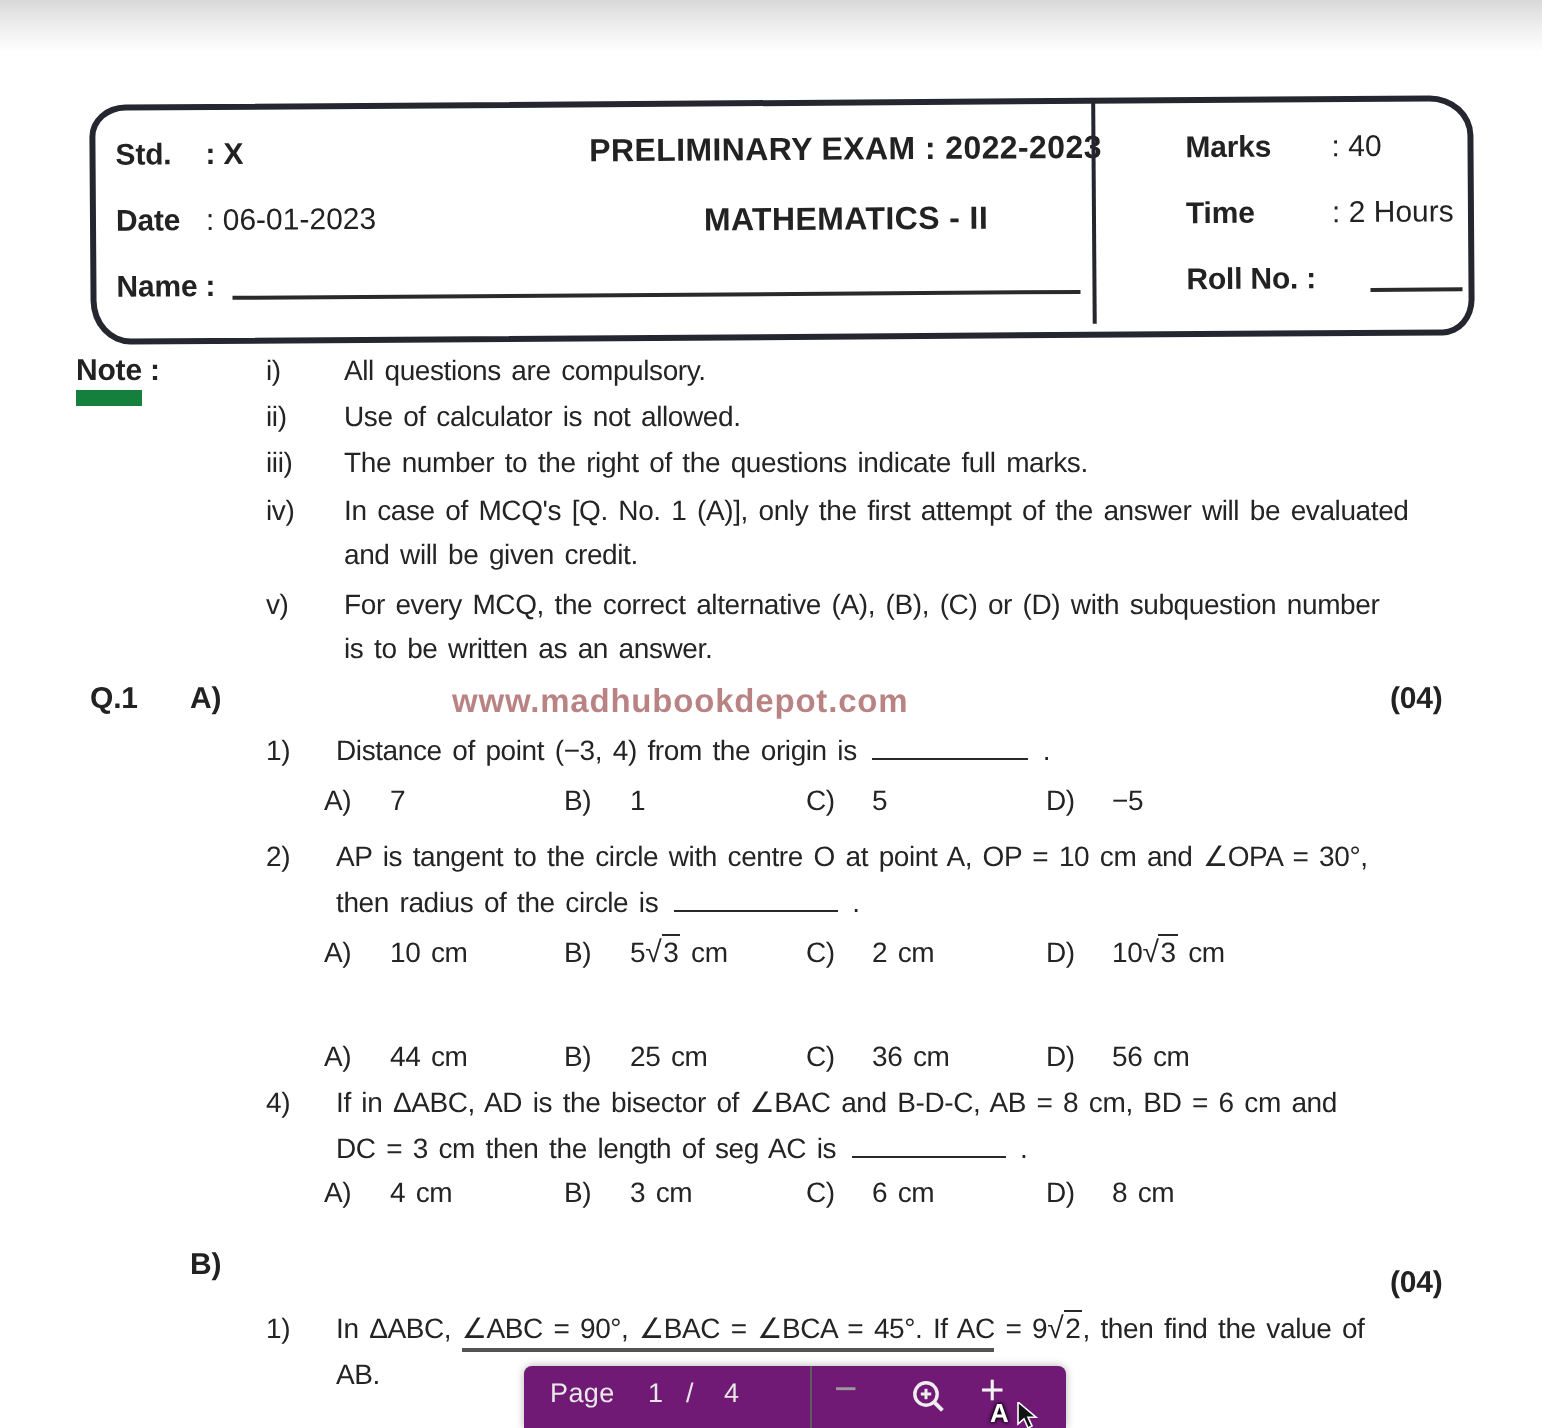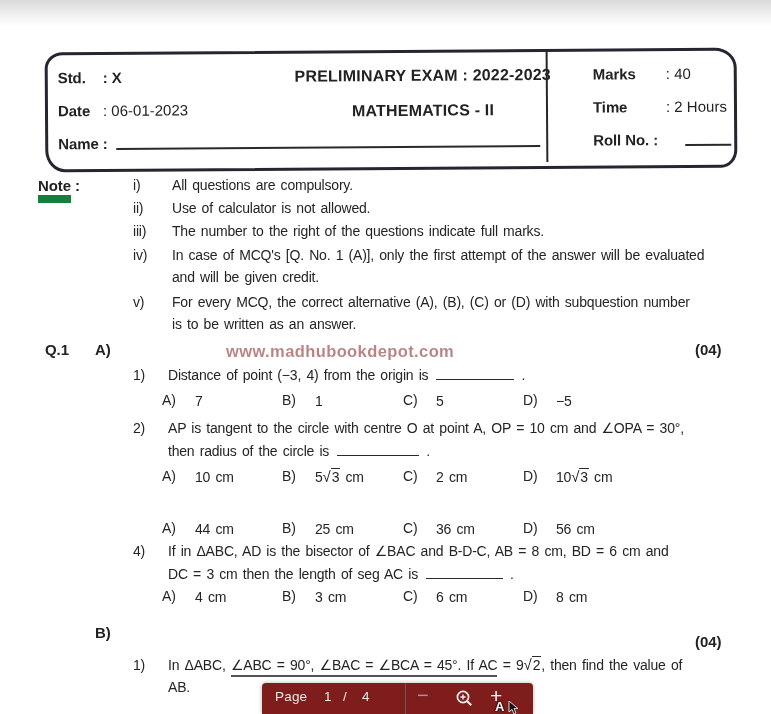--- a/index.html
+++ b/index.html
@@ -34,21 +34,21 @@
              mix-blend-mode:multiply;}
   .opt-row{position:absolute;left:133px;width:630px;height:20px;}
   .opt{position:absolute;display:flex;gap:13px;}
   .ol{display:inline-block;min-width:20px;}
   .sign{font-size:15px;}
   .rad{border-top:1.5px solid #2a2a2a;padding:0 1px;}
   .rad:empty{border-top:none;padding:0;}
   .useg{border-bottom:2px solid rgba(40,40,40,0.8);padding-bottom:2px;}
   
   .toolbar{position:absolute;left:262px;top:683px;width:271px;height:31px;
-           background:#7f1d1d;border-radius:4px 4px 0 0;box-shadow:0 0 4px rgba(0,0,0,.3);}
+           background:#701a75;border-radius:4px 4px 0 0;box-shadow:0 0 4px rgba(0,0,0,.3);}
   .tb{position:absolute;top:6px;font-size:13.5px;color:#e8e8e8;letter-spacing:0.2px;}
   .tb-div{position:absolute;left:143px;top:0;height:31px;width:1px;background:#5d5d5d;}
   .tb-minus{position:absolute;left:155px;top:1px;font-size:20px;color:#9a9a9a;cursor:pointer;}
   .tb-zoom{position:absolute;left:193px;top:6px;cursor:pointer;}
   .tb-plus{position:absolute;left:228px;top:1px;font-size:21px;color:#f2f2f2;font-weight:400;cursor:pointer;}
   .cursor-a{position:absolute;left:233px;top:16px;font-size:13px;font-weight:700;color:#fff;
             text-shadow:0 0 2px #000, 0 0 2px #000;}
   .cursor-arrow{position:absolute;left:246px;top:18px;}
 </style>
 </head>

